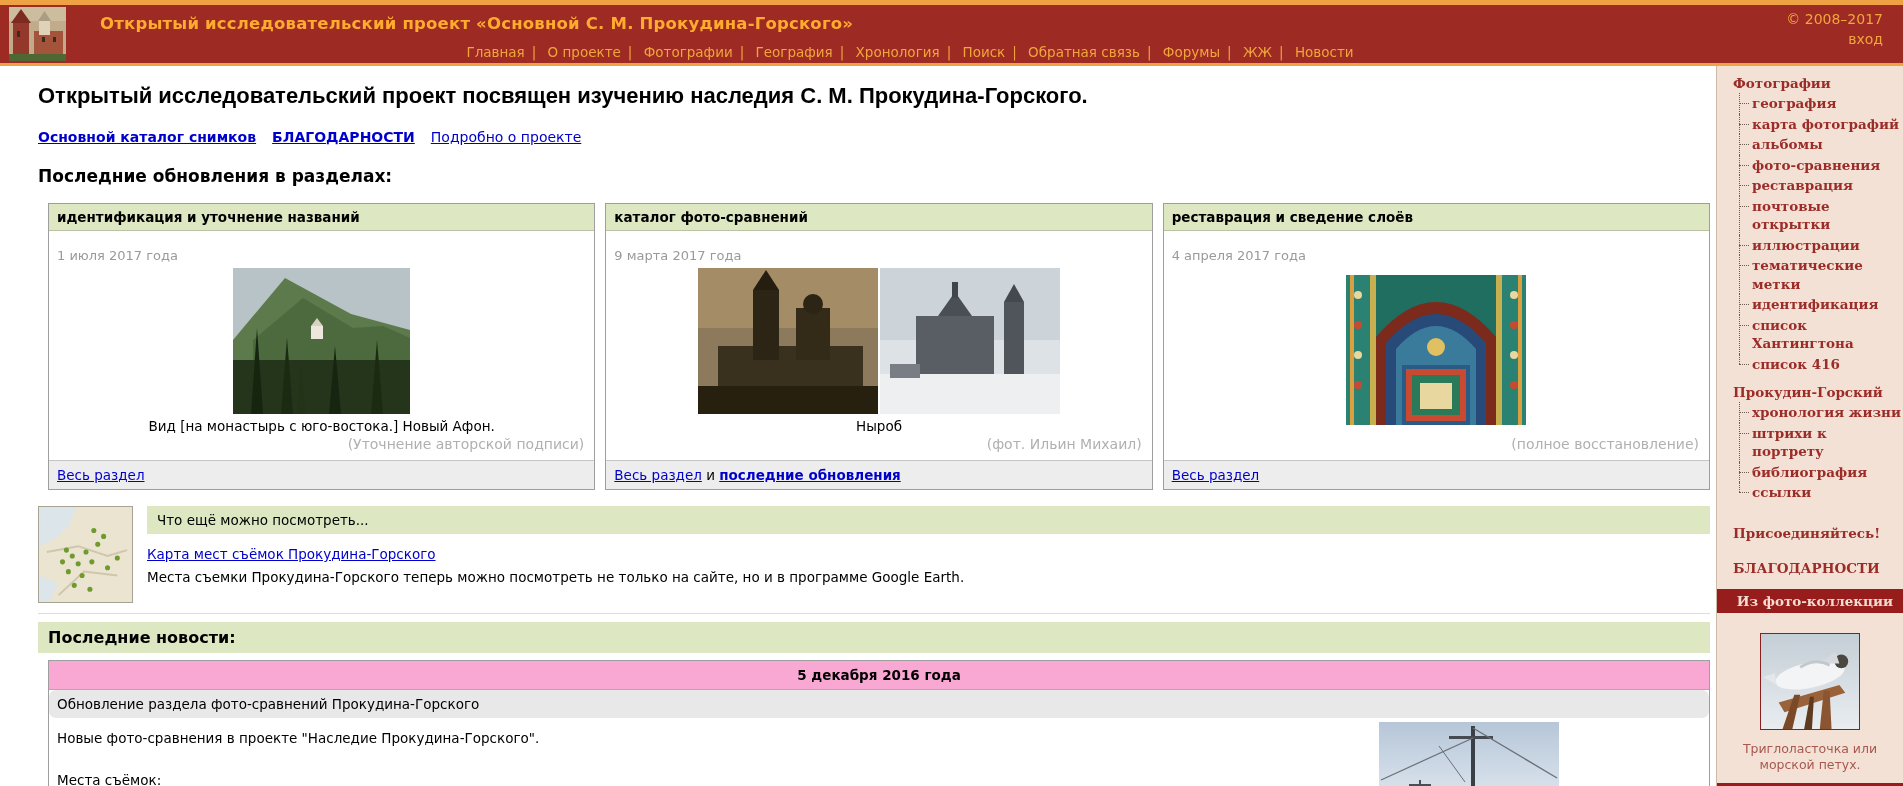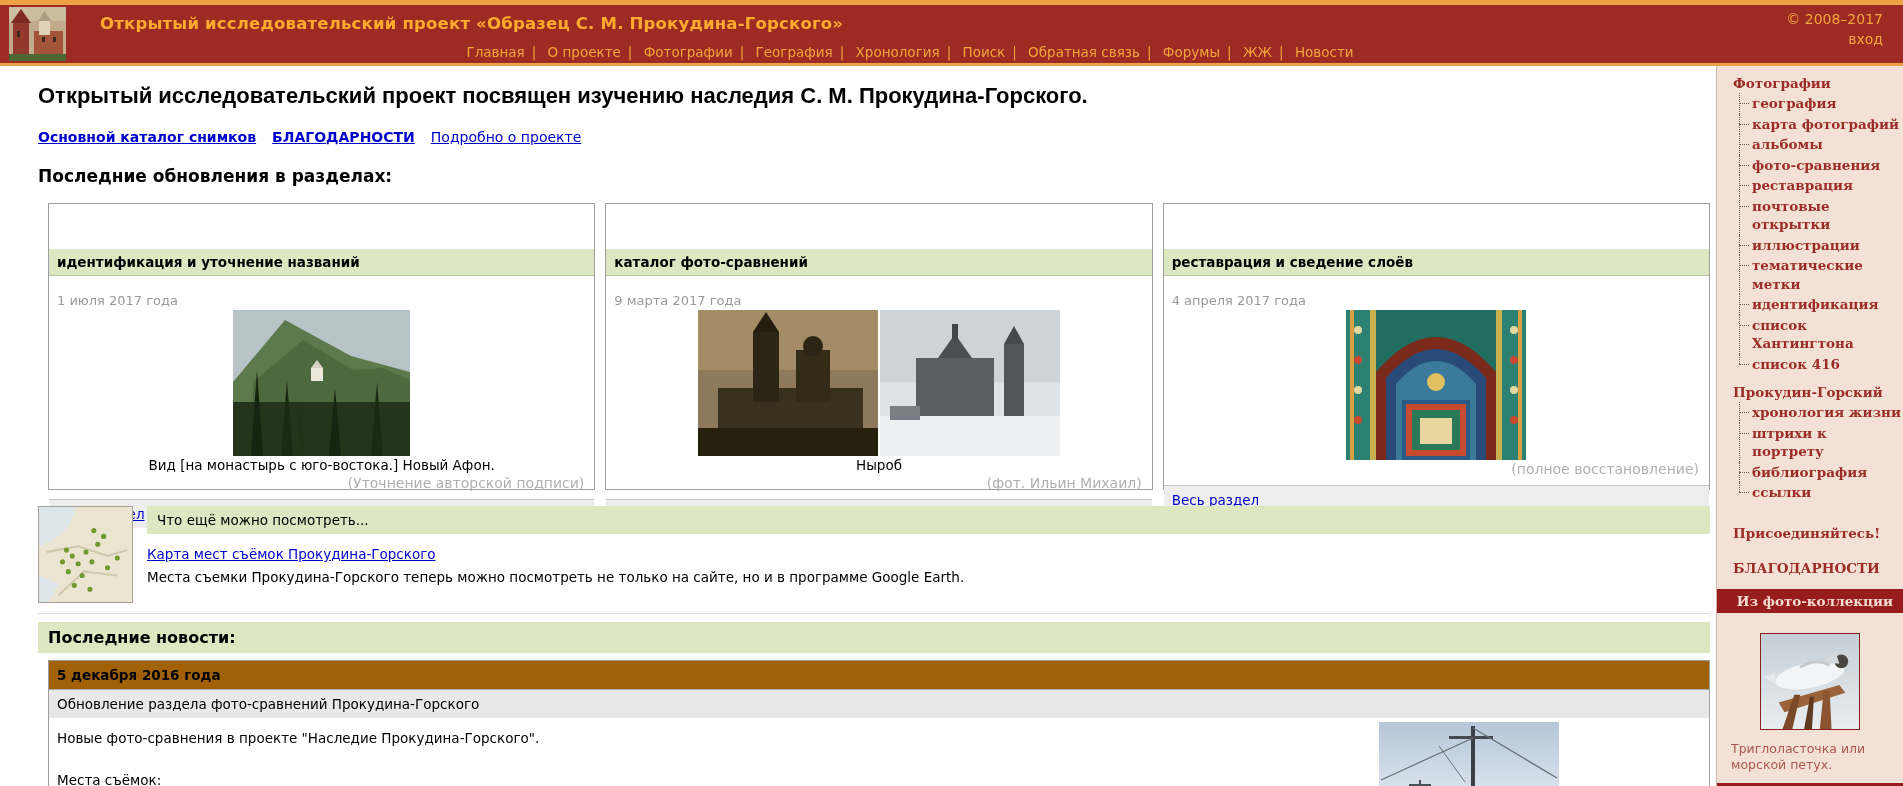--- a/index.html
+++ b/index.html
@@ -40,21 +40,21 @@
   .quick-search button { margin-left:6px; height:24px; padding:2px 10px; font-size:13px;
     border:1px solid #8a8a8a; border-radius:3px;
     background:linear-gradient(#fdfdfd,#e3e3e3); cursor:pointer; }
 
   .updates-heading { margin-top:21px; font-size:17px; font-weight:bold; }
 
   .boxes-row { display:flex; gap:10px; margin:17px 6px 0 10px; width:1662px; }
   .ubox { flex:1 1 0; border:1px solid #9e9e9e; background:#fff; display:flex;
     flex-direction:column; height:287px; }
   .ubox-header { background:#dde7c2; border-bottom:1px solid #b9c2a2;
-    font-weight:bold; font-size:13.5px; padding:5px 8px;margin-top:45px; }
+    font-weight:bold; font-size:13.5px; padding:5px 8px; }
   .ubox-date { color:#9a9a9a; font-size:13px; padding:17px 8px 2px; }
   .ubox-imgarea { flex:1; display:flex; justify-content:center; align-items:center; gap:2px; }
   .ubox-caption { text-align:center; font-size:13.5px; line-height:1.35; }
   .ubox-note { text-align:right; color:#b0b0b0; font-size:14px; padding-right:10px;
     line-height:1.4; }
   .ubox-footer { background:#ededed; border-top:1px solid #c5c5c5; margin-top:5px;
     padding:6px 8px; font-size:13.5px; }
   .ubox-footer a.strong { font-weight:bold; }
 
   .map-row { display:flex; gap:14px; margin-top:16px; width:1672px; }
@@ -63,23 +63,23 @@
   .map-bar { background:#dde7c2; padding:6px 10px; font-size:13.5px; }
   .map-link-line { margin-top:12px; font-size:13.5px; }
   .map-text { margin-top:7px; font-size:13.5px; }
 
   .divider { width:1672px; border:0; border-top:1px solid #ddd; margin-top:10px; }
 
   .news-heading-bar { margin-top:8px; width:1672px; background:#dde7c2;
     font-weight:bold; font-size:16px; padding:6px 10px; }
 
   .news-box { margin:7px 0 0 10px; width:1662px; border:1px solid #9e9e9e; }
-  .news-date { background:#a16207; border-bottom:1px solid #ababab; font-weight:bold;
-    font-size:13.5px; padding:6px 8px; }
-  .news-title { background:#e8e8e8; font-size:13.5px; padding:6px 8px; }
+  .news-date { background:#f9a8d4; border-bottom:1px solid #ababab; font-weight:bold;
+    font-size:13.5px; padding:6px 8px;text-align:center; }
+  .news-title { background:#e8e8e8; font-size:13.5px; padding:6px 8px;border-radius:7px; }
   .news-body { position:relative; padding:12px 8px 8px; font-size:13.5px; height:120px; }
   .news-body .p2 { margin-top:26px; }
   .news-photo { position:absolute; right:150px; top:4px; width:180px; height:110px; }
 
   
   .side-heading { color:#9b2c28; font-weight:bold; font-size:13.5px;
     font-family:"DejaVu Serif","Liberation Serif",serif; margin:10px 0 2px 16px; }
   .side-heading.first { margin-top:9px; }
   ul.tree { list-style:none; margin:1px 0 0 22px; }
   ul.tree li { position:relative; padding:1px 0 1px 13px; line-height:17.5px; }
@@ -94,21 +94,21 @@
     font-family:"DejaVu Serif","Liberation Serif",serif; margin:22px 0 0 16px;
     text-decoration:none; }
   .side-thanks { display:block; color:#9b2c28; font-weight:bold; font-size:13.5px;
     font-family:"DejaVu Serif","Liberation Serif",serif; margin:19px 0 0 16px;
     text-decoration:none; }
   .side-red-bar { margin-top:13px; background:#971c1c; color:#f4ddd0; font-weight:bold;
     font-size:13.5px; text-align:right; padding:4px 10px;
     font-family:"DejaVu Serif","Liberation Serif",serif; }
   .side-photo { display:block; margin:20px auto 0; width:100px; height:97px;
     border:1px solid #8a1f1f; }
-  .side-caption { margin:11px 14px 0; color:#a8584e;
+  .side-caption { margin:11px 14px 0; text-align:center; color:#a8584e;
     font-size:12.5px; line-height:1.35; }
   .side-red-bar.second { margin-top:9px; }
 </style>
 </head>
 <body>
 
 <header class="site-header">
   <a class="logo">
     <svg width="57" height="54" viewBox="0 0 57 54">
       <rect width="57" height="54" fill="#c2ab8a"></rect>
@@ -117,21 +117,21 @@
       <polygon points="2,16 12,2 22,16" fill="#7d2b20"></polygon>
       <rect x="25" y="24" width="29" height="26" fill="#a3543a"></rect>
       <rect x="30" y="13" width="11" height="15" fill="#dfd2b8"></rect>
       <polygon points="29,14 35.5,4 42,14" fill="#ab9d84"></polygon>
       <rect x="8" y="24" width="3" height="6" fill="#3a2a20"></rect>
       <rect x="33" y="30" width="3" height="5" fill="#3a2a20"></rect>
       <rect x="44" y="30" width="3" height="5" fill="#3a2a20"></rect>
       <rect y="47" width="57" height="7" fill="#4d6833"></rect>
     </svg>
   </a>
-  <div class="site-title">Открытый исследовательский проект «Образец С. М. Прокудина-Горского»</div>
+  <div class="site-title">Открытый исследовательский проект «Основной С. М. Прокудина-Горского»</div>
   <div class="hdr-copy">© 2008–2017</div>
   <a class="hdr-login">вход</a>
   <nav class="main-nav">
     <a>Главная</a><span class="sep">|</span>
     <a>О проекте</a><span class="sep">|</span>
     <a>Фотографии</a><span class="sep">|</span>
     <a>География</a><span class="sep">|</span>
     <a>Хронология</a><span class="sep">|</span>
     <a>Поиск</a><span class="sep">|</span>
     <a>Обратная связь</a><span class="sep">|</span>

